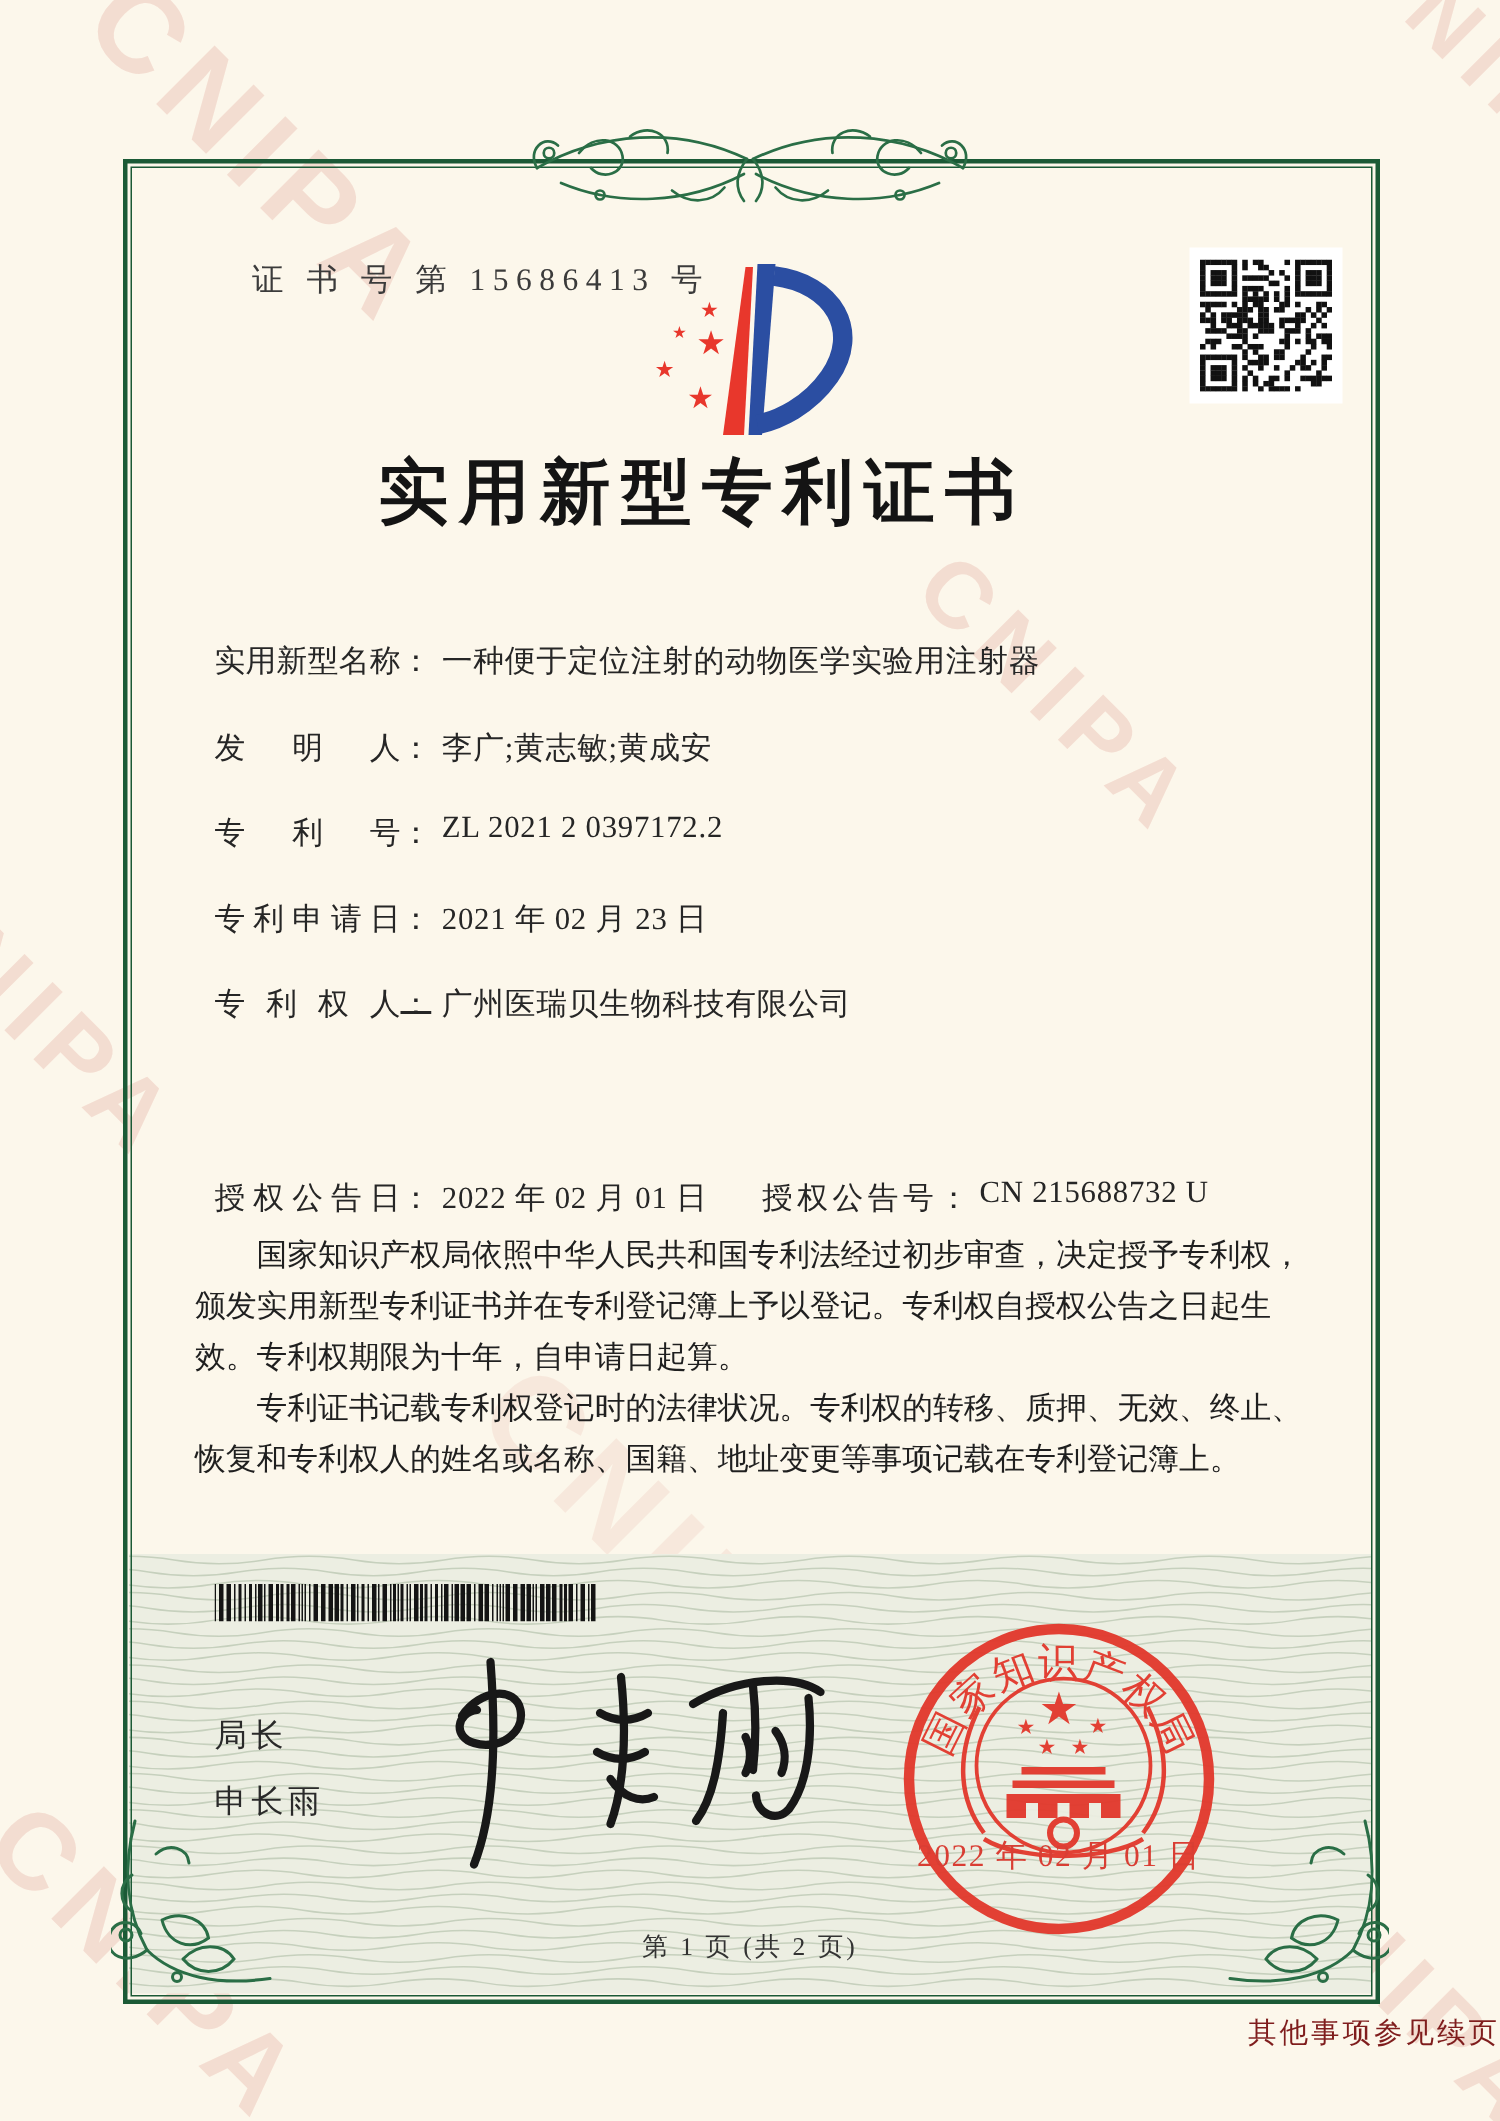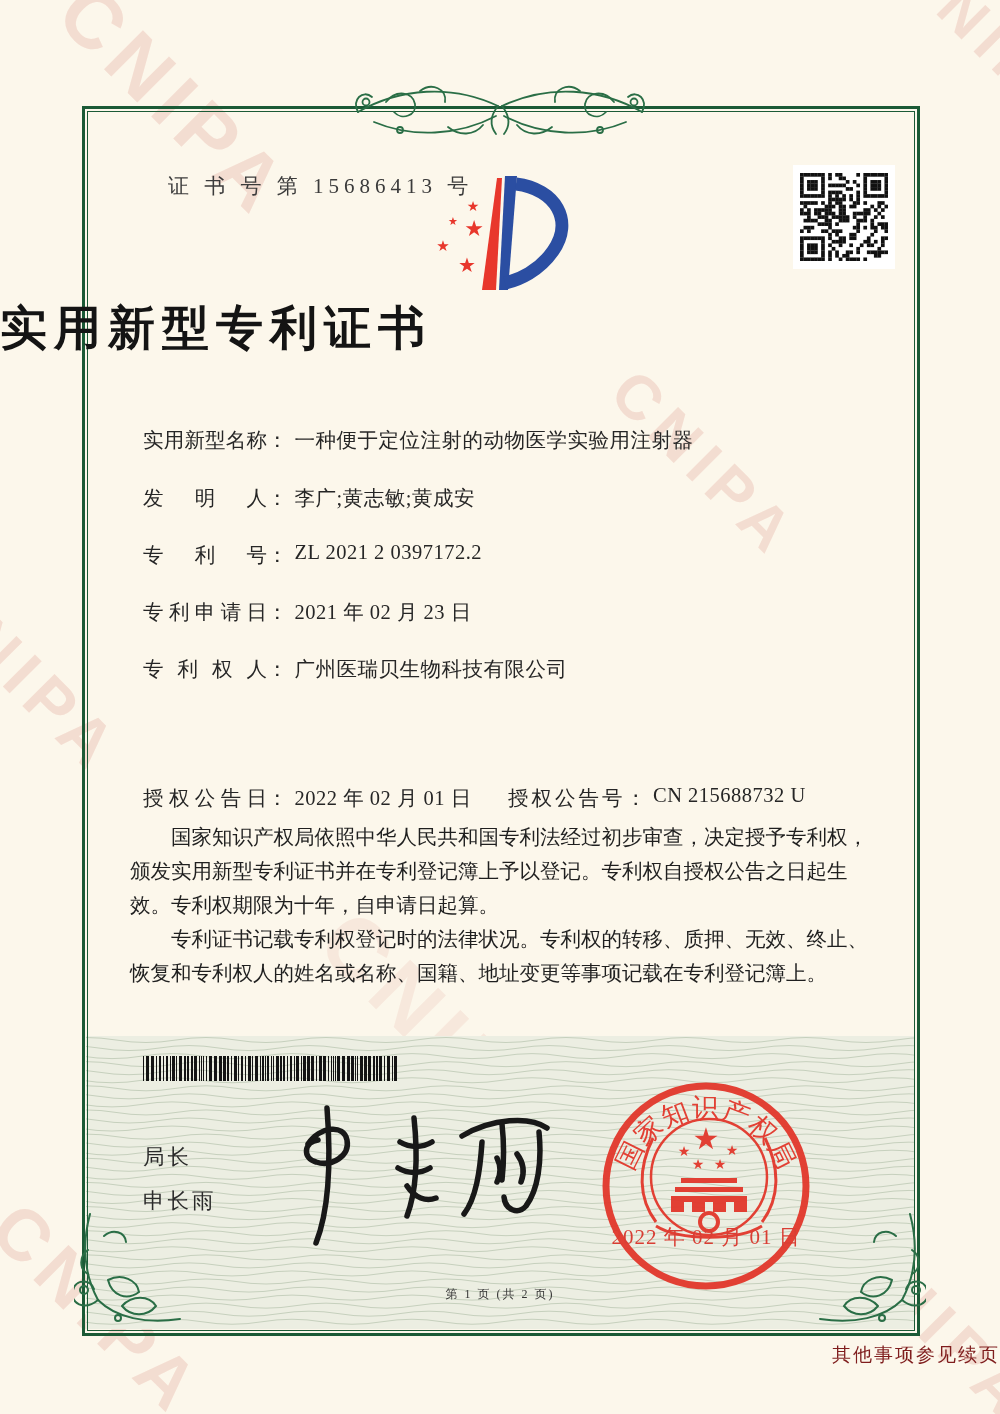--- a/index.html
+++ b/index.html
@@ -21,21 +21,21 @@
 
   .ornament{position:absolute;pointer-events:none;}
 
   .certno{position:absolute;left:128px;top:172px;font-size:21px;letter-spacing:5px;color:#3b3b3b;margin-left:40px;}
 
   .qrwrap{position:absolute;left:793px;top:165px;width:102px;height:104px;background:#ffffff;}
   .qrwrap svg{position:absolute;left:7px;top:8px;}
 
   .logo{position:absolute;left:395px;top:163px;}
 
-  .title{position:absolute;left:0;width:936px;top:297px;
+  .title{position:absolute;left:0;width:936px;top:297px;text-align:center;
          font-size:47px;font-weight:700;letter-spacing:7px;color:#141414;}
 
   .row{position:absolute;left:143px;font-size:20.5px;color:#262626;}
   .flabel{display:inline-block;width:124px;text-align:justify;text-align-last:justify;vertical-align:top;}
   .fcolon{vertical-align:top;}
   .fvalue{display:inline-block;margin-left:7px;vertical-align:top;letter-spacing:.5px;}
   .addr-value{width:588px;line-height:33px;}
   .grant2{position:absolute;left:365px;top:0;white-space:nowrap;}
   .grant2 .flabel2{letter-spacing:3px;}
 
@@ -48,21 +48,21 @@
   .dir{position:absolute;left:143px;font-family:"Liberation Sans","DejaVu Sans",sans-serif;
        font-size:21.5px;color:#2a2a2a;letter-spacing:3px;}
   .dir-title{top:1142px;text-align:center;} .dir-name{top:1186px;}
 
   .sig{position:absolute;left:250px;top:1100px;}
 
   .seal{position:absolute;left:596px;top:1076px;opacity:.94;}
   .seal text{font-family:"Liberation Serif","DejaVu Serif",serif;}
 
   .pageinfo{position:absolute;left:0;width:1000px;top:1286px;text-align:center;
-            font-size:12px;letter-spacing:2px;color:#333;}
+            font-size:17px;letter-spacing:2px;color:#333;}
   .footnote{position:absolute;left:0;width:1000px;top:1342px;text-align:right;
             font-size:19px;letter-spacing:2px;color:#7f1d1d;}
 </style>
 </head>
 <body>
 
 <div class="page">
 
   <div class="wm" style="left:30px;top:55px;font-size:80px;">CNIPA</div>
   <div class="wm" style="left:588px;top:428px;font-size:62px;">CNIPA</div>
@@ -481,21 +481,21 @@
   </div>
   <div class="row" style="top:426px;">
     <span class="flabel">实用新型名称</span><span class="fcolon">：</span><span class="fvalue">一种便于定位注射的动物医学实验用注射器</span>
   </div>
   <div class="row" style="top:541px;">
     <span class="flabel">专利号</span><span class="fcolon">：</span><span class="fvalue">ZL 2021 2 0397172.2</span>
   </div>
   <div class="row" style="top:598px;">
     <span class="flabel">专利申请日</span><span class="fcolon">：</span><span class="fvalue">2021 年 02 月 23 日</span>
   </div>
-  <div class="row" style="top:655px;">
+  <div class="row" style="top:655px;text-decoration:underline;">
     <span class="flabel">专利权人</span><span class="fcolon">：</span><span class="fvalue">广州医瑞贝生物科技有限公司</span>
   </div>
   <div class="row" style="top:784px;width:760px;">
     <span class="flabel">授权公告日</span><span class="fcolon">：</span><span class="fvalue">2022 年 02 月 01 日</span>
     <span class="grant2">
       <span class="flabel2">授权公告号</span><span>：</span><span class="fvalue">CN 215688732 U</span>
     </span>
   </div>
 
   <div class="paras">

